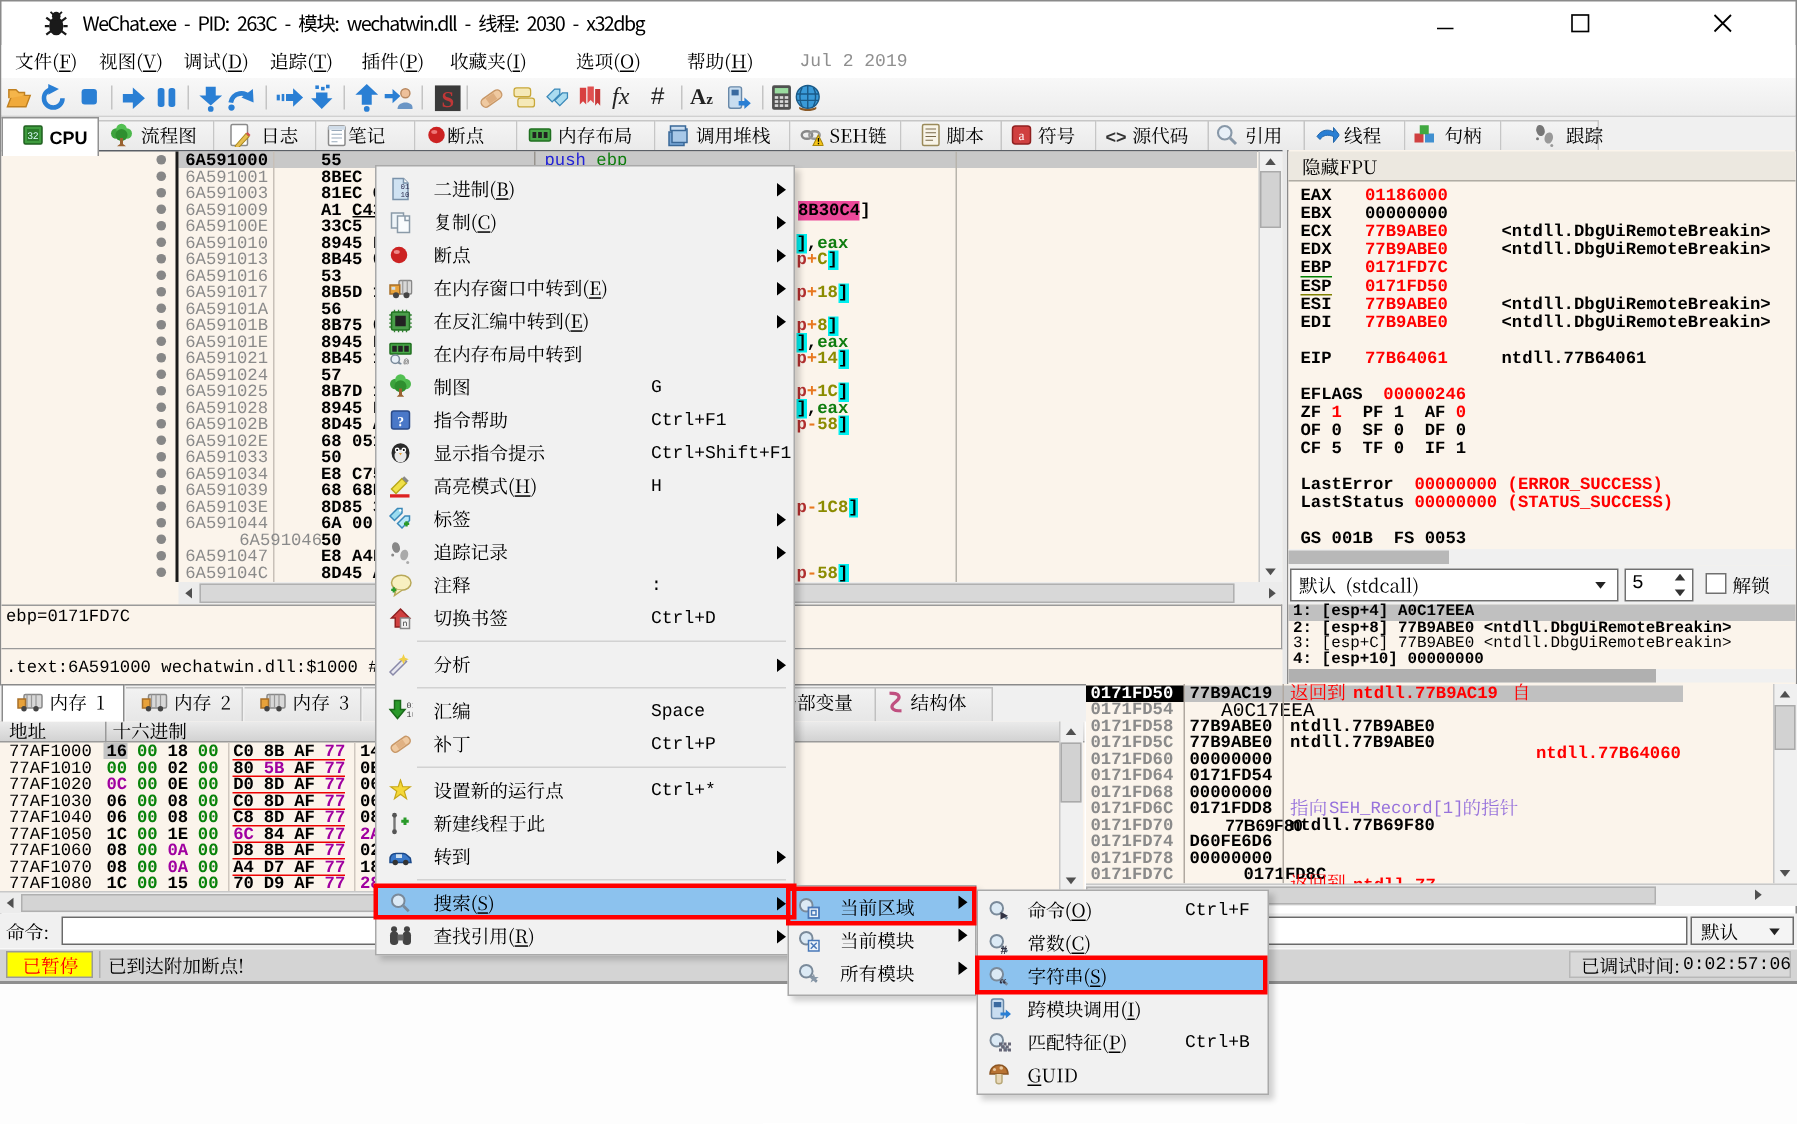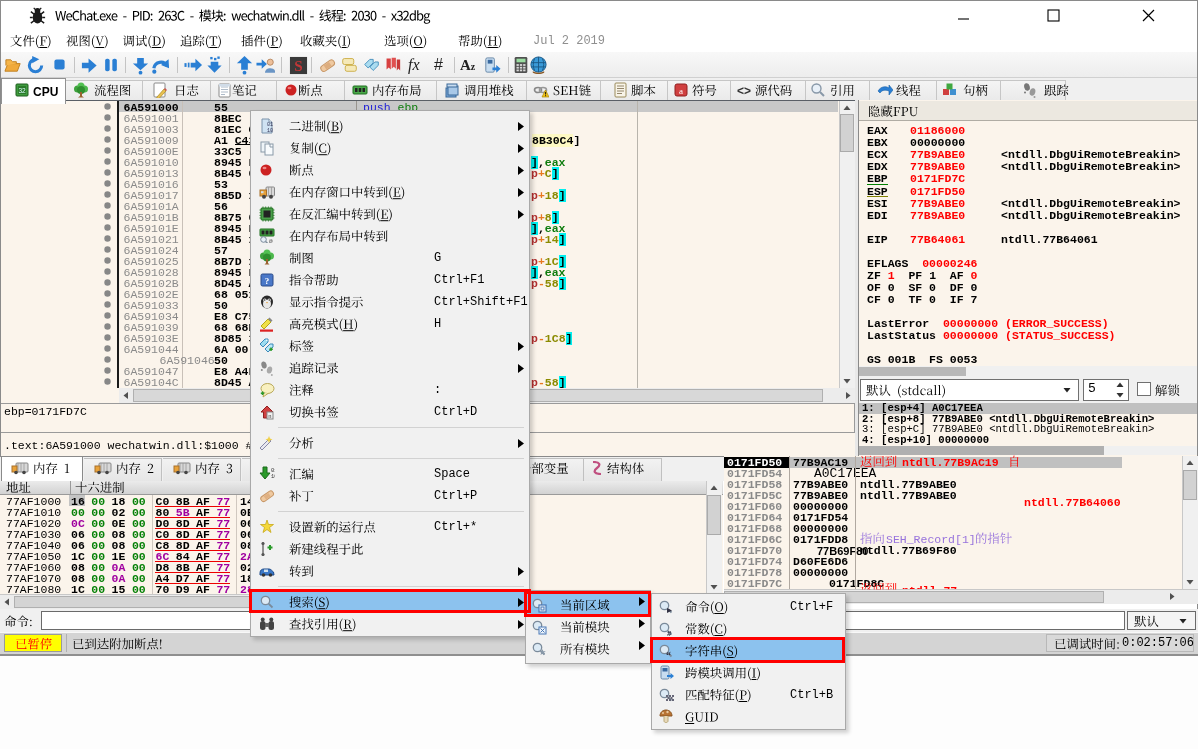--- a/index.html
+++ b/index.html
@@ -295,21 +295,21 @@
 <div style="position:absolute;left:123.5px;top:343.5px;font-family:'Liberation Mono',monospace;font-size:11.5px;line-height:12.5px;color:#8a8a8a;white-space:pre;">6A591044</div>
 <div style="position:absolute;left:214px;top:343.5px;font-family:'Liberation Mono',monospace;font-size:11.5px;line-height:12.5px;color:#000;white-space:pre;font-weight:bold;">6A 00</div>
 <div style="position:absolute;left:123.5px;top:354.5px;font-family:'Liberation Mono',monospace;font-size:11.5px;line-height:12.5px;color:#8a8a8a;white-space:pre;margin-left:36px;">6A591046</div>
 <div style="position:absolute;left:214px;top:354.5px;font-family:'Liberation Mono',monospace;font-size:11.5px;line-height:12.5px;color:#000;white-space:pre;font-weight:bold;">50</div>
 <div style="position:absolute;left:123.5px;top:365.5px;font-family:'Liberation Mono',monospace;font-size:11.5px;line-height:12.5px;color:#8a8a8a;white-space:pre;">6A591047</div>
 <div style="position:absolute;left:214px;top:365.5px;font-family:'Liberation Mono',monospace;font-size:11.5px;line-height:12.5px;color:#000;white-space:pre;font-weight:bold;">E8 A4FFFFFF</div>
 <div style="position:absolute;left:123.5px;top:376.5px;font-family:'Liberation Mono',monospace;font-size:11.5px;line-height:12.5px;color:#8a8a8a;white-space:pre;">6A59104C</div>
 <div style="position:absolute;left:214px;top:376.5px;font-family:'Liberation Mono',monospace;font-size:11.5px;line-height:12.5px;color:#000;white-space:pre;font-weight:bold;">8D45 A8</div>
 <div style="position:absolute;left:234.7px;top:143.5px;width:17.3px;height:1px;background:#000;"></div>
 <div style="position:absolute;left:363px;top:101.5px;font-family:'Liberation Mono',monospace;font-size:11.5px;line-height:12.5px;color:#000;white-space:pre;"><span style="color:#2323d6">push</span> <span style="color:#0f7d0f">ebp</span></div>
-<div style="position:absolute;left:532px;top:134.5px;font-family:'Liberation Mono',monospace;font-size:11.5px;line-height:12.5px;color:#000;white-space:pre;font-weight:bold;"><span style="background:#fef9c3">8B30C4</span>]</div>
+<div style="position:absolute;left:532px;top:134.5px;font-family:'Liberation Mono',monospace;font-size:11.5px;line-height:12.5px;color:#000;white-space:pre;font-weight:bold;"><span style="background:#ec4899">8B30C4</span>]</div>
 <div style="position:absolute;left:531px;top:156.5px;font-family:'Liberation Mono',monospace;font-size:11.5px;line-height:12.5px;color:#000;white-space:pre;font-weight:bold;"><span style="background:#00efef;">]</span>,<span style="color:#0f7d0f">eax</span></div>
 <div style="position:absolute;left:531px;top:167.5px;font-family:'Liberation Mono',monospace;font-size:11.5px;line-height:12.5px;color:#000;white-space:pre;font-weight:bold;"><span style="color:#b43030">p</span><span style="color:#e87820">+</span><span style="color:#8b8b00">C</span><span style="background:#00efef;">]</span></div>
 <div style="position:absolute;left:531px;top:189.5px;font-family:'Liberation Mono',monospace;font-size:11.5px;line-height:12.5px;color:#000;white-space:pre;font-weight:bold;"><span style="color:#b43030">p</span><span style="color:#e87820">+</span><span style="color:#8b8b00">1</span><span style="color:#8b8b00">8</span><span style="background:#00efef;">]</span></div>
 <div style="position:absolute;left:531px;top:211.5px;font-family:'Liberation Mono',monospace;font-size:11.5px;line-height:12.5px;color:#000;white-space:pre;font-weight:bold;"><span style="color:#b43030">p</span><span style="color:#e87820">+</span><span style="color:#8b8b00">8</span><span style="background:#00efef;">]</span></div>
 <div style="position:absolute;left:531px;top:222.5px;font-family:'Liberation Mono',monospace;font-size:11.5px;line-height:12.5px;color:#000;white-space:pre;font-weight:bold;"><span style="background:#00efef;">]</span>,<span style="color:#0f7d0f">eax</span></div>
 <div style="position:absolute;left:531px;top:233.5px;font-family:'Liberation Mono',monospace;font-size:11.5px;line-height:12.5px;color:#000;white-space:pre;font-weight:bold;"><span style="color:#b43030">p</span><span style="color:#e87820">+</span><span style="color:#8b8b00">1</span><span style="color:#8b8b00">4</span><span style="background:#00efef;">]</span></div>
 <div style="position:absolute;left:531px;top:255.5px;font-family:'Liberation Mono',monospace;font-size:11.5px;line-height:12.5px;color:#000;white-space:pre;font-weight:bold;"><span style="color:#b43030">p</span><span style="color:#e87820">+</span><span style="color:#8b8b00">1</span><span style="color:#8b8b00">C</span><span style="background:#00efef;">]</span></div>
 <div style="position:absolute;left:531px;top:266.5px;font-family:'Liberation Mono',monospace;font-size:11.5px;line-height:12.5px;color:#000;white-space:pre;font-weight:bold;"><span style="background:#00efef;">]</span>,<span style="color:#0f7d0f">eax</span></div>
 <div style="position:absolute;left:531px;top:277.5px;font-family:'Liberation Mono',monospace;font-size:11.5px;line-height:12.5px;color:#000;white-space:pre;font-weight:bold;"><span style="color:#b43030">p</span><span style="color:#e87820">-</span><span style="color:#8b8b00">5</span><span style="color:#8b8b00">8</span><span style="background:#00efef;">]</span></div>
 <div style="position:absolute;left:531px;top:332.5px;font-family:'Liberation Mono',monospace;font-size:11.5px;line-height:12.5px;color:#000;white-space:pre;font-weight:bold;"><span style="color:#b43030">p</span><span style="color:#e87820">-</span><span style="color:#8b8b00">1</span><span style="color:#8b8b00">C</span><span style="color:#8b8b00">8</span><span style="background:#00efef;">]</span></div>
@@ -355,21 +355,21 @@
 <div style="position:absolute;left:1001px;top:197.54px;font-family:'Liberation Mono',monospace;font-size:11.5px;line-height:12.5px;color:#000;white-space:pre;font-weight:bold;">&lt;ntdll.DbgUiRemoteBreakin&gt;</div>
 <div style="position:absolute;left:867px;top:209.58px;font-family:'Liberation Mono',monospace;font-size:11.5px;line-height:12.5px;color:#000;white-space:pre;font-weight:bold;">EDI</div>
 <div style="position:absolute;left:910px;top:209.58px;font-family:'Liberation Mono',monospace;font-size:11.5px;line-height:12.5px;color:#f00;white-space:pre;font-weight:bold;">77B9ABE0</div>
 <div style="position:absolute;left:1001px;top:209.58px;font-family:'Liberation Mono',monospace;font-size:11.5px;line-height:12.5px;color:#000;white-space:pre;font-weight:bold;">&lt;ntdll.DbgUiRemoteBreakin&gt;</div>
 <div style="position:absolute;left:867px;top:233.66px;font-family:'Liberation Mono',monospace;font-size:11.5px;line-height:12.5px;color:#000;white-space:pre;font-weight:bold;text-align:center;">EIP</div>
 <div style="position:absolute;left:910px;top:233.66px;font-family:'Liberation Mono',monospace;font-size:11.5px;line-height:12.5px;color:#f00;white-space:pre;font-weight:bold;">77B64061</div>
 <div style="position:absolute;left:1001px;top:233.66px;font-family:'Liberation Mono',monospace;font-size:11.5px;line-height:12.5px;color:#000;white-space:pre;font-weight:bold;">ntdll.77B64061</div>
 <div style="position:absolute;left:867px;top:257.74px;font-family:'Liberation Mono',monospace;font-size:11.5px;line-height:12.5px;color:#000;white-space:pre;font-weight:bold;">EFLAGS  <span style="color:#f00">00000246</span></div>
 <div style="position:absolute;left:867px;top:269.78px;font-family:'Liberation Mono',monospace;font-size:11.5px;line-height:12.5px;color:#000;white-space:pre;font-weight:bold;">ZF <span style="color:#f00">1</span>  PF 1  AF <span style="color:#f00">0</span></div>
 <div style="position:absolute;left:867px;top:281.82px;font-family:'Liberation Mono',monospace;font-size:11.5px;line-height:12.5px;color:#000;white-space:pre;font-weight:bold;">OF 0  SF 0  DF 0</div>
-<div style="position:absolute;left:867px;top:293.86px;font-family:'Liberation Mono',monospace;font-size:11.5px;line-height:12.5px;color:#000;white-space:pre;font-weight:bold;">CF 0  TF 0  IF 7</div>
+<div style="position:absolute;left:867px;top:293.86px;font-family:'Liberation Mono',monospace;font-size:11.5px;line-height:12.5px;color:#000;white-space:pre;font-weight:bold;">CF 5  TF 0  IF 1</div>
 <div style="position:absolute;left:867px;top:317.94px;font-family:'Liberation Mono',monospace;font-size:11.5px;line-height:12.5px;color:#000;white-space:pre;font-weight:bold;">LastError  <span style="color:#f00">00000000 (ERROR_SUCCESS)</span></div>
 <div style="position:absolute;left:867px;top:329.98px;font-family:'Liberation Mono',monospace;font-size:11.5px;line-height:12.5px;color:#000;white-space:pre;font-weight:bold;">LastStatus <span style="color:#f00">00000000 (STATUS_SUCCESS)</span></div>
 <div style="position:absolute;left:867px;top:354.06px;font-family:'Liberation Mono',monospace;font-size:11.5px;line-height:12.5px;color:#000;white-space:pre;font-weight:bold;">GS 001B  FS 0053</div>
 <div style="position:absolute;left:859px;top:366px;width:338px;height:11px;background:#f0f0f0;"></div>
 <div style="position:absolute;left:859px;top:367px;width:107px;height:9px;background:#b8b8b8;"></div>
 <div style="position:absolute;left:859px;top:377px;width:338px;height:26px;background:#f0f0f0;"></div>
 <div style="position:absolute;left:860px;top:379px;width:219px;height:22px;background:#fff;border:1px solid #707070;"></div>
 <svg style="position:absolute;left:1060px;top:385px;width:14px;height:10px;">
     <path d="M3.5 3 L10.5 3 L7 7.5 Z" fill="#222"></path>
   </svg>

